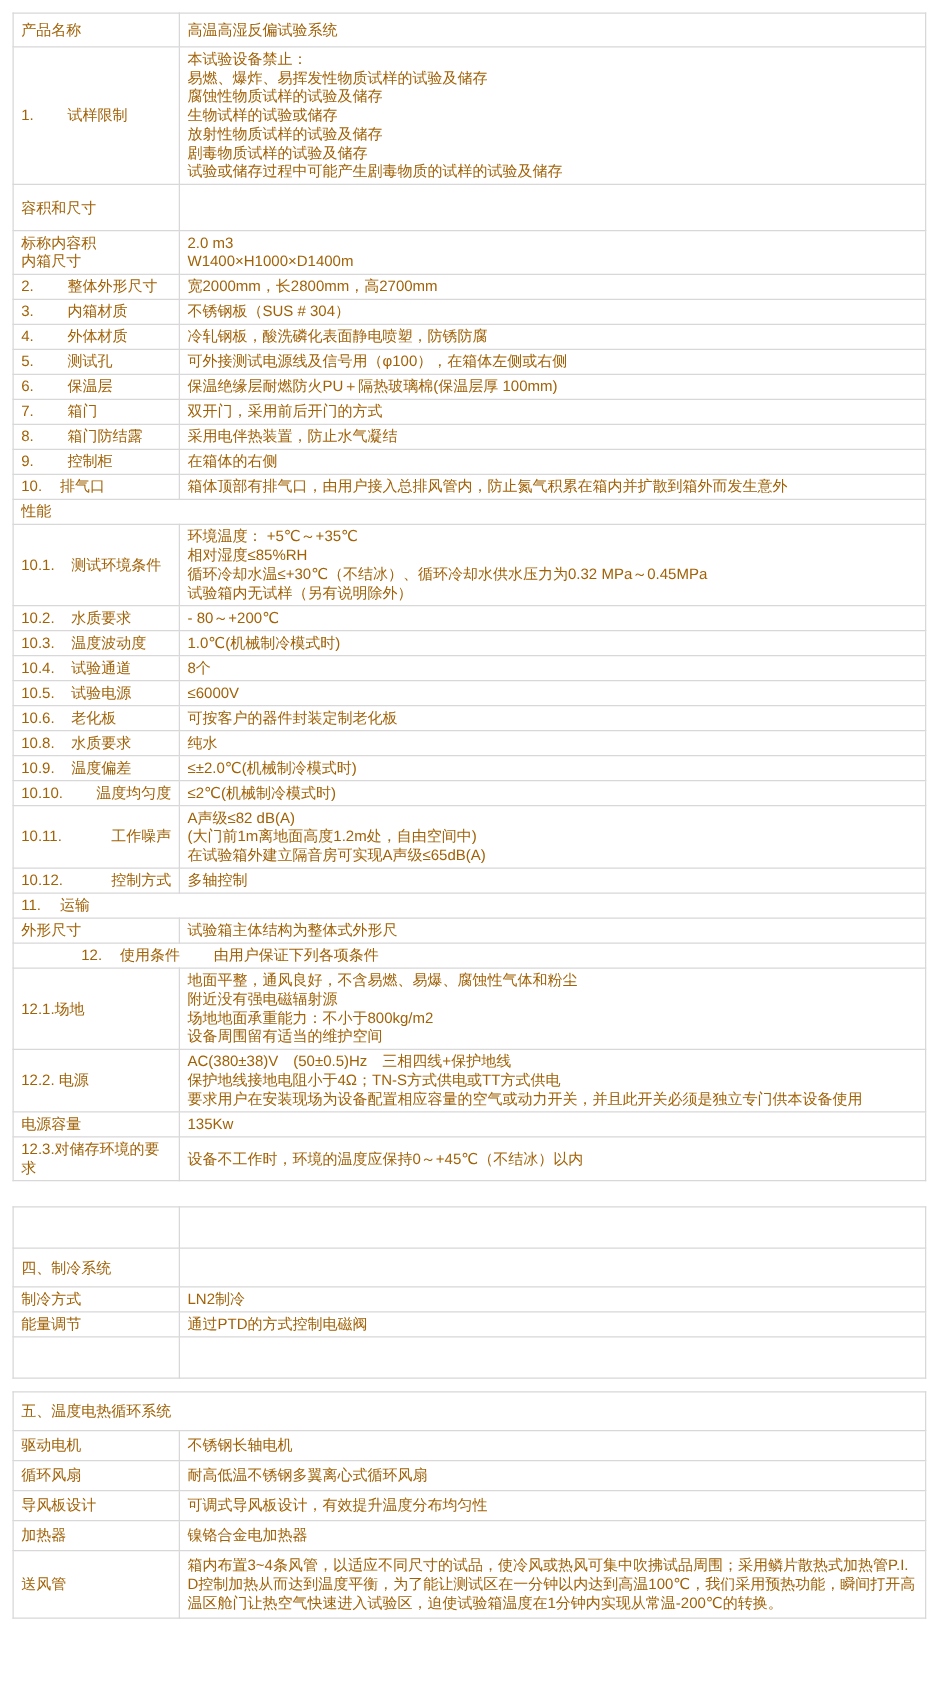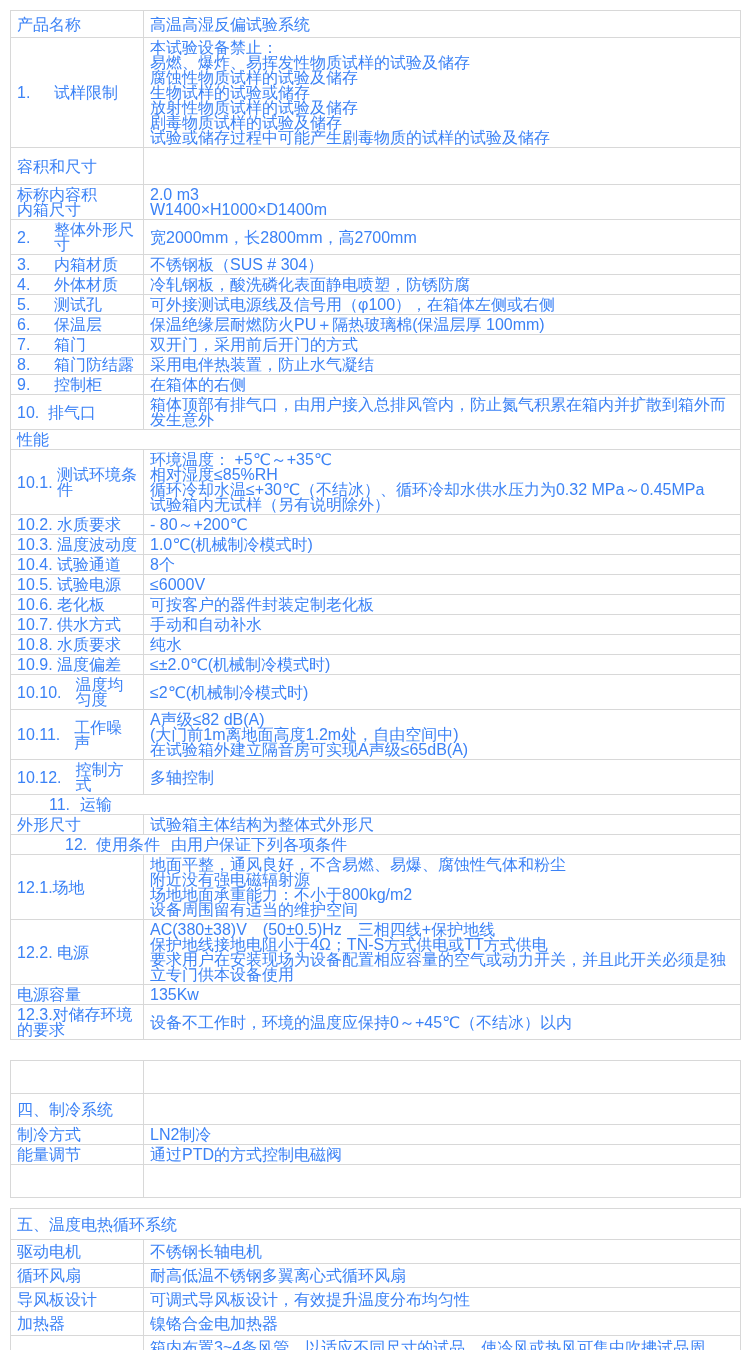--- a/index.html
+++ b/index.html
@@ -4,21 +4,21 @@
 <style>
   html,body{margin:0;padding:0;background:#ffffff;}
   body{
     width:750px;height:1350px;overflow:hidden;
     font-family:"Liberation Sans","DejaVu Sans",sans-serif;
     -webkit-font-smoothing:antialiased;
   }
   .page{padding:10px 10px 0 10px;}
   table.t{
     border-collapse:collapse;table-layout:fixed;width:730px;
-    font-size:16px;color:#3b82f6;
+    font-size:12px;color:#a16207;
   }
   table.t td{
     border:1px solid #d8d8d8;
     padding:2px 6px;
     line-height:15px;
     vertical-align:middle;
     word-break:break-all;
     position:relative;
   }
   col.c1{width:133px;}
@@ -237,29 +237,20 @@
     <tr class="nC">
       <td>
             <div class="lw">
         <span class="num">10.6.</span>
         <span>老化板</span>
       </div>
           </td>
       <td>可按客户的器件封装定制老化板</td>
     </tr>
 
-    <tr class="nC">
-      <td>
-            <div class="lw">
-        <span class="num">10.7.</span>
-        <span>供水方式</span>
-      </div>
-          </td>
-      <td>手动和自动补水</td>
-    </tr>
 
     <tr class="nC">
       <td>
             <div class="lw">
         <span class="num">10.8.</span>
         <span>水质要求</span>
       </div>
           </td>
       <td>纯水</td>
     </tr>
@@ -301,21 +292,21 @@
             <div class="lw">
         <span class="num">10.12.</span>
         <span>控制方式</span>
       </div>
           </td>
       <td>多轴控制</td>
     </tr>
 
     <tr class="nB">
       <td colspan="2">
-            <div class="lw" style="justify-content:flex-start;margin-left:32px;">
+            <div class="lw" style="justify-content:flex-start;">
         <span class="num">11.</span>
         <span>运输</span>
       </div>
           </td>
     </tr>
 
     <tr>
       <td>外形尺寸</td>
       <td>试验箱主体结构为整体式外形尺</td>
     </tr>

